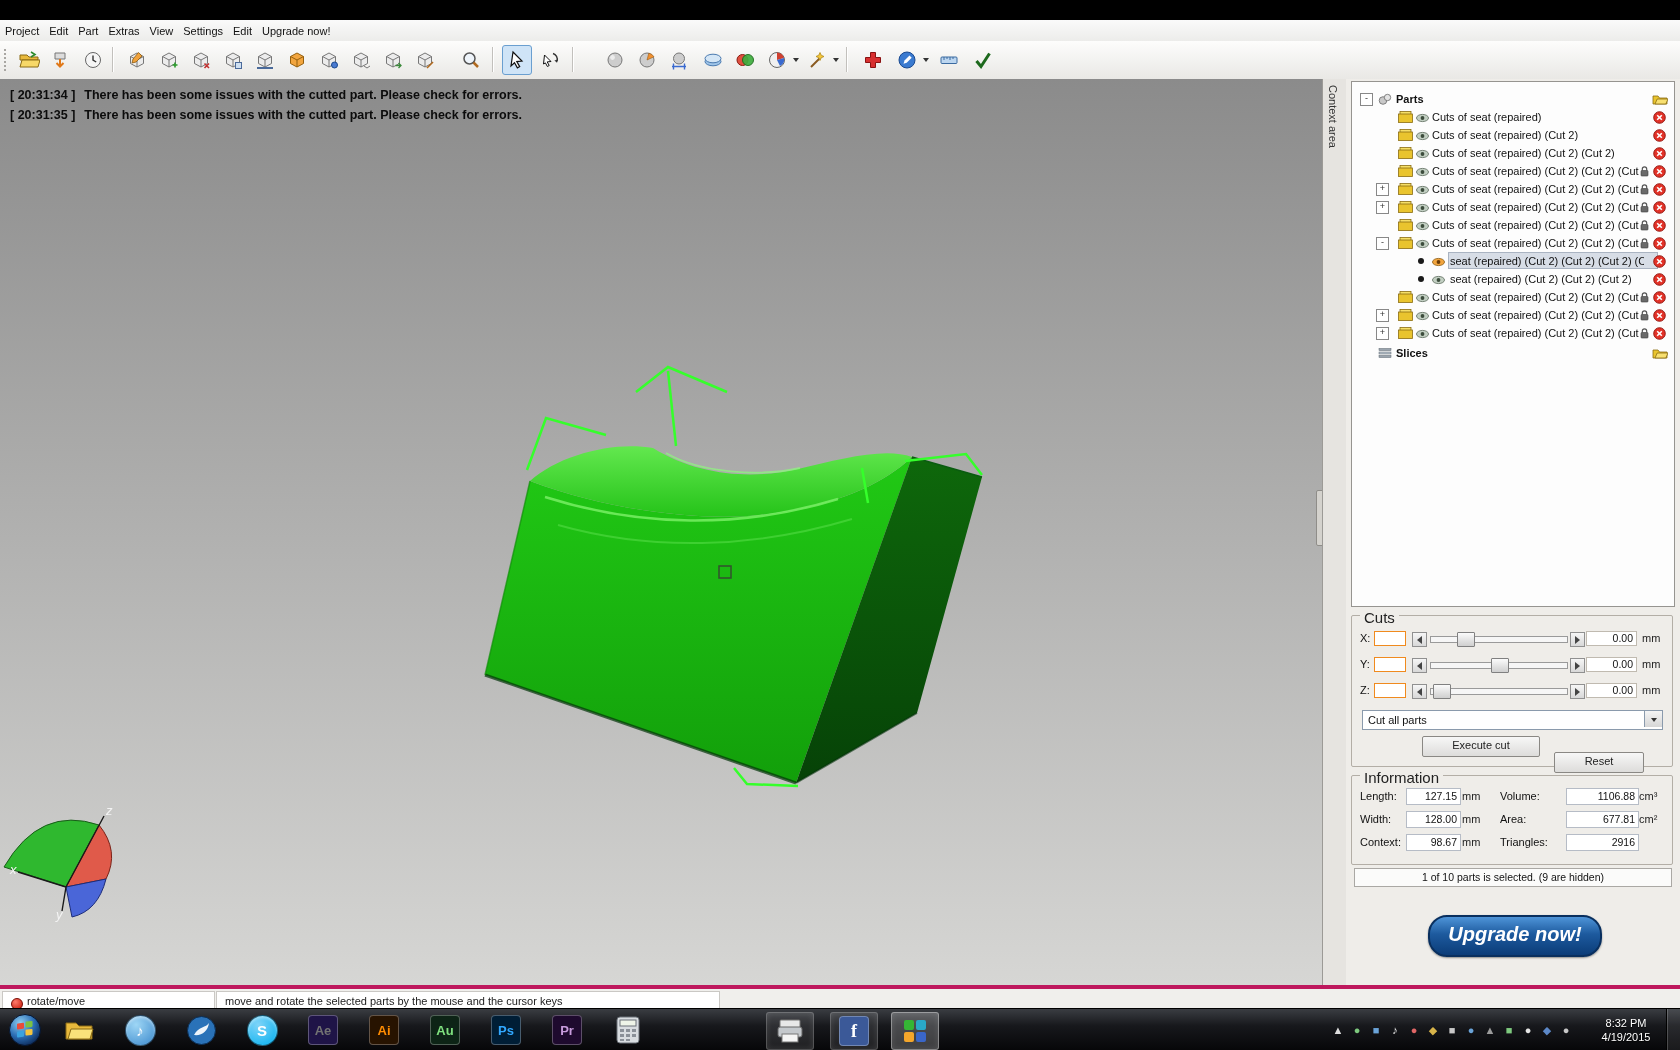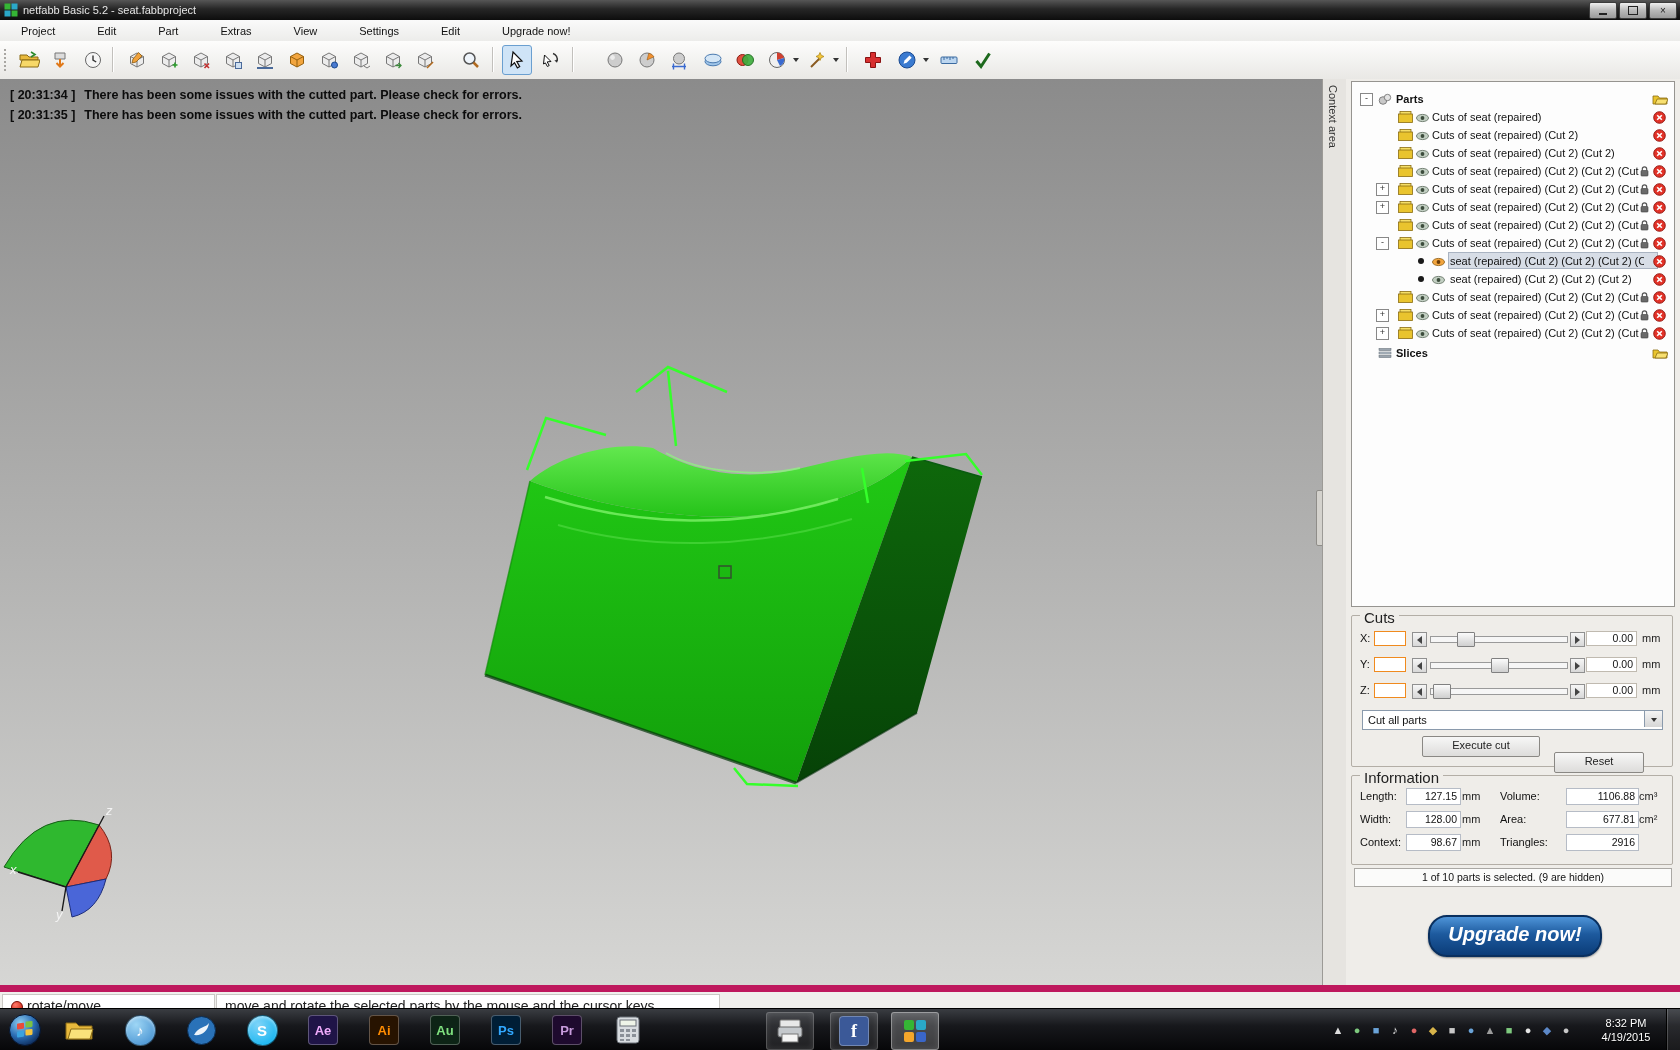--- a/index.html
+++ b/index.html
@@ -9,21 +9,21 @@
   
   #titlebar{position:absolute;left:0;top:0;width:1680px;height:20px;background:linear-gradient(#565656,#262626 45%,#0d0d0d);color:#e6e6e6;font-size:11px;display:flex;align-items:center;border-bottom:1px solid #000}
   #titlebar .appico{margin:0 5px 0 4px}
   #tb-buttons{position:absolute;right:3px;top:2px;display:flex;gap:2px}
   .tbbtn{width:26px;height:15px;background:linear-gradient(#efefef,#b9b9b9 50%,#9a9a9a);border:1px solid #3c3c3c;border-radius:2px;display:flex;align-items:center;justify-content:center;color:#222;font-size:10px;line-height:1}
   .glyph-min{width:8px;height:2px;background:#222;margin-top:6px}
   .glyph-max{width:8px;height:7px;border:1.5px solid #222}
 
   
   #menubar{position:absolute;left:0;top:20px;width:1680px;height:21px;background:linear-gradient(#fafafa,#ececea);border-bottom:1px solid #d0cecb;font-size:11px;display:flex;align-items:center;color:#111}
-  .menu-item{padding:3px 21px;cursor:default}
+  .menu-item{padding:3px 5px;cursor:default}
 
   
   #toolbar{position:absolute;left:0;top:41px;width:1680px;height:38px;background:linear-gradient(#fdfdfc,#e9e8e5);border-bottom:1px solid #b5b3af}
   .tbtn{position:absolute;top:4px;width:28px;height:28px;display:flex;align-items:center;justify-content:center;border:1px solid transparent;border-radius:3px}
   .tbtn.active{background:#cfe4f7;border-color:#6a9fd0}
   .tsep{position:absolute;top:6px;width:1px;height:25px;background:#c2c0bc;box-shadow:1px 0 0 #fff}
   .tgrip{position:absolute;left:4px;top:8px;width:3px;height:22px;border-left:2px dotted #a8a6a2}
   .caretbtn{position:absolute;top:10px;width:11px;height:16px;display:flex;align-items:center;justify-content:center}
   .caret{width:0;height:0;border:3.5px solid transparent;border-top:4.5px solid #333;margin-top:4px}
 
@@ -62,21 +62,21 @@
   #cutmode{position:absolute;left:10px;width:294px;height:18px;background:#fff;border:1px solid #8a9aac;line-height:18px;padding-left:5px}
   #cutmode .dd{position:absolute;right:0;top:0;width:17px;height:16px;background:linear-gradient(#f4f4f4,#d6d6d6);border-left:1px solid #8a9aac;display:flex;align-items:center;justify-content:center}
   .pbtn{position:absolute;height:19px;background:linear-gradient(#f7f7f7,#dddcda);border:1px solid #8a8884;border-radius:2px;text-align:center;line-height:17px;font-size:11px;color:#222}
   .ilab{position:absolute;top:2px}
   .ibox{position:absolute;top:0;height:15px;background:#fff;border:1px solid #b6bcc6;text-align:right;padding-right:3px;font-size:10.5px;line-height:15px}
   .iunit{position:absolute;top:2px;color:#222}
   #selbar{position:absolute;left:8px;top:789px;width:316px;height:17px;background:#fbfbfa;border:1px solid #aaa8a4;text-align:center;line-height:16px;font-size:10.5px}
   #upgrade{position:absolute;left:82px;top:836px;width:170px;height:38px;border-radius:19px;background:linear-gradient(#4e94d8,#1d5a9e 45%,#0b3c78);border:2px solid #092f5e;color:#fff;font-size:20px;font-weight:bold;font-style:italic;text-align:center;line-height:34px;box-shadow:0 1px 2px rgba(0,0,0,.4)}
 
   
-  #statusbar{position:absolute;left:0;top:985px;width:1680px;height:23px;background:#f0efec;border-top:7px solid #be185d;font-size:14px;color:#222}
+  #statusbar{position:absolute;left:0;top:985px;width:1680px;height:23px;background:#f0efec;border-top:4px solid #be185d;font-size:11px;color:#222}
   .scell{position:absolute;top:2px;height:18px;background:#fff;border:1px solid #cac8c4}
   #sdot{position:absolute;left:8px;top:6px;width:10px;height:10px;border-radius:50%;background:radial-gradient(circle at 35% 30%,#ff7a6a,#c41606);border:1px solid #7a0a02}
   #smode{position:absolute;left:24px;top:3px}
   #shint{position:absolute;left:8px;top:3px;white-space:nowrap}
 
   
   #taskbar{position:absolute;left:0;top:1008px;width:1680px;height:42px;background:linear-gradient(#3a3d42,#17181c 40%,#060608);border-top:1px solid #000}
   #startorb{position:absolute;left:8px;top:4px;width:34px;height:34px}
   .tslot{position:absolute;top:3px;width:46px;height:36px;display:flex;align-items:center;justify-content:center;border-radius:3px}
   .tslot.run{background:rgba(255,255,255,.10);border:1px solid rgba(255,255,255,.22);box-shadow:inset 0 0 6px rgba(255,255,255,.12)}
@@ -131,38 +131,20 @@
     <symbol id="s-slices" viewBox="0 0 14 12">
       <rect x="1" y="1.5" width="12" height="2" fill="#9aa4ae" stroke="#5a646e" stroke-width=".5"></rect>
       <rect x="1" y="5" width="12" height="2" fill="#b8c2cc" stroke="#5a646e" stroke-width=".5"></rect>
       <rect x="1" y="8.5" width="12" height="2" fill="#9aa4ae" stroke="#5a646e" stroke-width=".5"></rect>
     </symbol>
   </defs>
 </svg>
 
 <div id="screen">
 
-  <div id="titlebar">
-    <svg class="appico" width="14" height="14" viewBox="0 0 14 14">
-      <rect x="0.5" y="0.5" width="6" height="6" fill="#35b535"></rect>
-        <rect x="7.5" y="0.5" width="6" height="6" fill="#2aa8c8"></rect>
-      <rect x="0.5" y="7.5" width="6" height="6" fill="#2aa8c8"></rect>
-        <rect x="7.5" y="7.5" width="6" height="6" fill="#35b535"></rect>
-    </svg>
-    <span>netfabb Basic 5.2 - seat.fabbproject</span>
-    <div id="tb-buttons">
-      <div class="tbbtn">
-          <span class="glyph-min"></span>
-        </div>
-      <div class="tbbtn">
-          <span class="glyph-max"></span>
-        </div>
-      <div class="tbbtn">×</div>
-    </div>
-  </div>
 
   <div id="menubar">
     <span class="menu-item">Project</span>
     <span class="menu-item">Edit</span>
     <span class="menu-item">Part</span>
     <span class="menu-item">Extras</span>
     <span class="menu-item">View</span>
     <span class="menu-item">Settings</span>
     <span class="menu-item">Edit</span>
     <span class="menu-item">Upgrade now!</span>
@@ -746,21 +728,21 @@
     <div class="tslot" style="left:178px">
       <svg width="29" height="29" viewBox="0 0 29 29">
         <circle cx="14.5" cy="14.5" r="14" fill="#2a72b8" stroke="#0c2c50"></circle>
         <path d="M7 19c5-9 12-7 15-12-1 8-7 13-15 12z" fill="#fff" opacity=".92"></path>
       </svg>
     </div>
     <div class="tslot" style="left:239px">
       <span class="tcirc" style="background:radial-gradient(circle at 35% 30%,#7fd4f8,#00aff0)">S</span>
     </div>
     <div class="tslot" style="left:300px">
-      <span class="tile" style="background:#1f1447;color:#f0abfc">Ae</span>
+      <span class="tile" style="background:#1f1447;color:#737373">Ae</span>
     </div>
     <div class="tslot" style="left:361px">
       <span class="tile" style="background:#271300;color:#ff8c00">Ai</span>
     </div>
     <div class="tslot" style="left:422px">
       <span class="tile" style="background:#0d2416;color:#7fe07f">Au</span>
     </div>
     <div class="tslot" style="left:483px">
       <span class="tile" style="background:#001e36;color:#31a8ff">Ps</span>
     </div>

